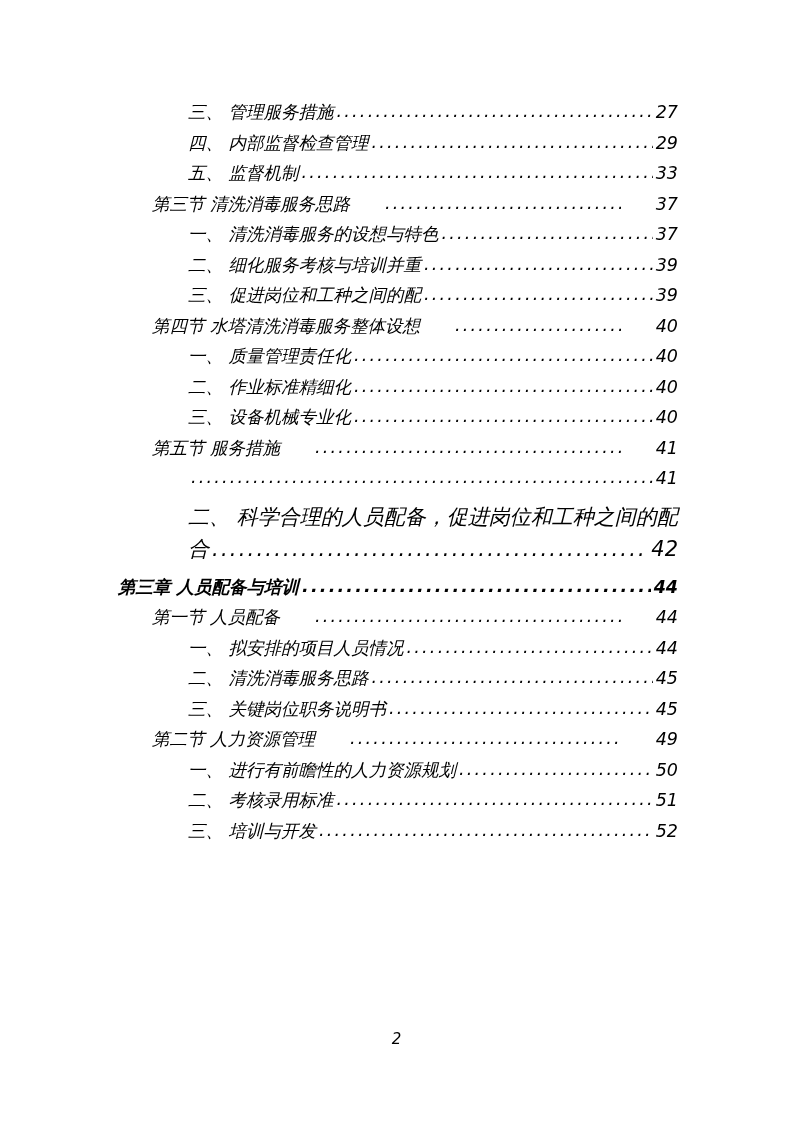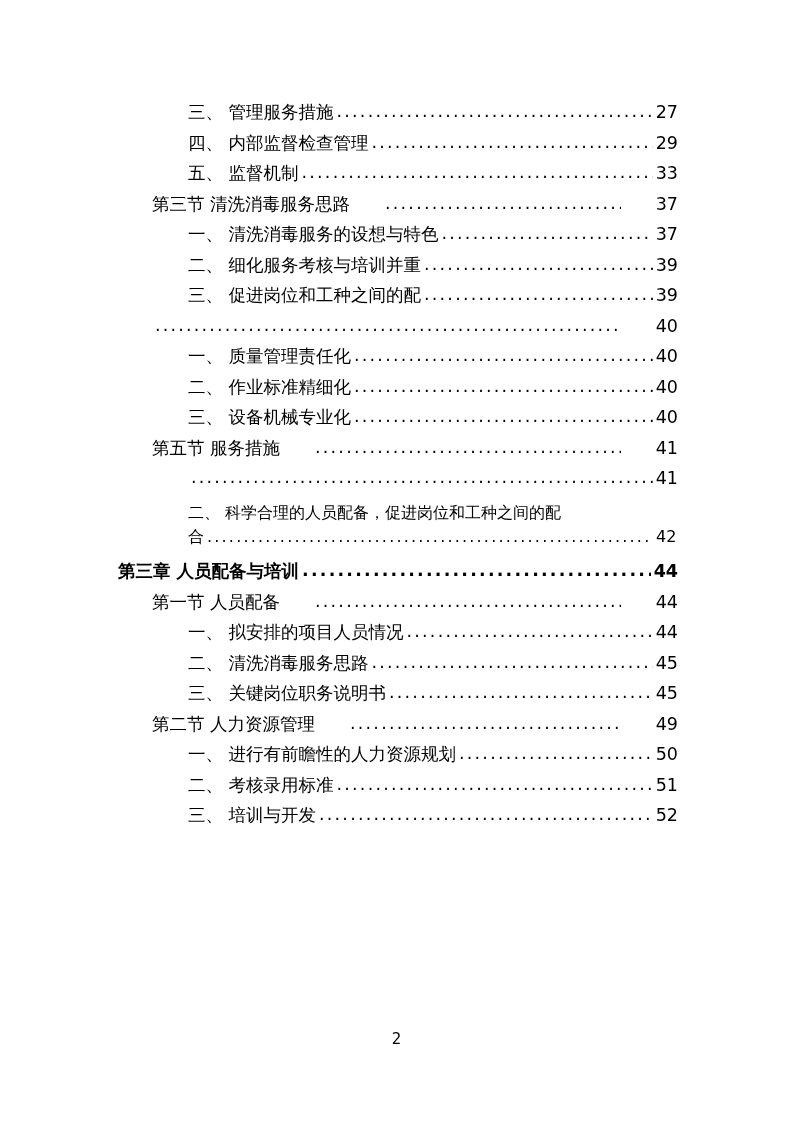--- a/index.html
+++ b/index.html
@@ -9,20 +9,21 @@
   }
   .page {
     width: 793px;
     height: 1122px;
     position: relative;
     background: #ffffff;
     font-family: "DejaVu Sans", "Liberation Sans", sans-serif;
     color: #000000;
     box-sizing: border-box;
     overflow: hidden;
+    font-style: italic;
   }
   .toc {
     position: absolute;
     left: 118px;
     top: 104px;
     width: 560px;
   }
   .toc-entry {
     display: flex;
     align-items: baseline;
@@ -50,21 +51,21 @@
     text-align: right;
     min-width: 22px;
   }
   
   .lvl-chapter { margin-left: 0px; font-weight: bold; }
   .lvl-section { margin-left: 34px; gap: 32px; }
   .lvl-item    { margin-left: 70px; }
 
   .wrap-entry {
     display: block;
-    font-size: 16px;
+    font-size: 21px;
     line-height: 1.55;
     margin-left: 70px;
     margin-bottom: 13px;
   }
   .wrap-entry .line1 {
     white-space: nowrap;
   }
   .wrap-entry .line2 {
     display: flex;
     align-items: baseline;
@@ -124,20 +125,21 @@
         <span class="label">二、 细化服务考核与培训并重</span>
         <span class="leader">........................................................................................................................</span>
         <span class="page-num">39</span>
       </div>
       <div class="toc-entry lvl-item">
         <span class="label">三、 促进岗位和工种之间的配</span>
         <span class="leader">........................................................................................................................</span>
         <span class="page-num">39</span>
       </div>
       <div class="toc-entry lvl-section">
+        <span class="label">第四节  水塔清洗消毒服务整体设想</span>
         <span class="leader">........................................................................................................................</span>
         <span class="page-num">40</span>
       </div>
       <div class="toc-entry lvl-item">
         <span class="label">一、 质量管理责任化</span>
         <span class="leader">........................................................................................................................</span>
         <span class="page-num">40</span>
       </div>
       <div class="toc-entry lvl-item">
         <span class="label">二、 作业标准精细化</span>

